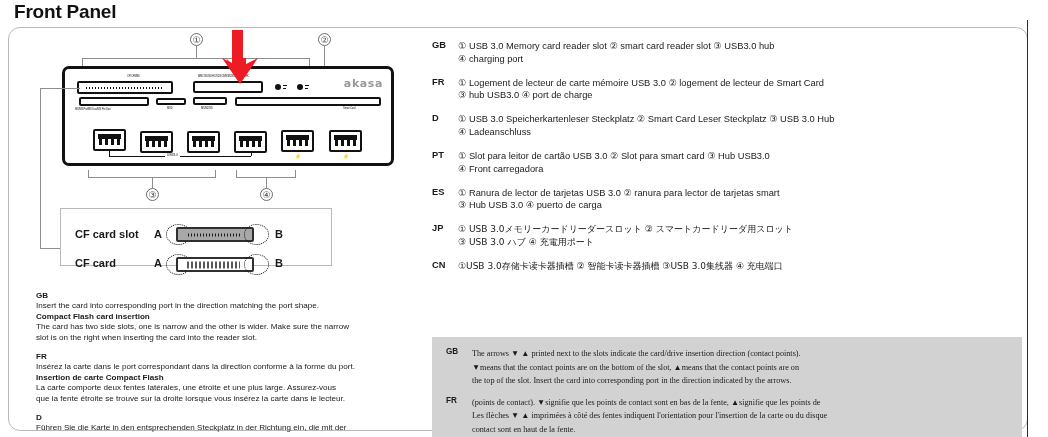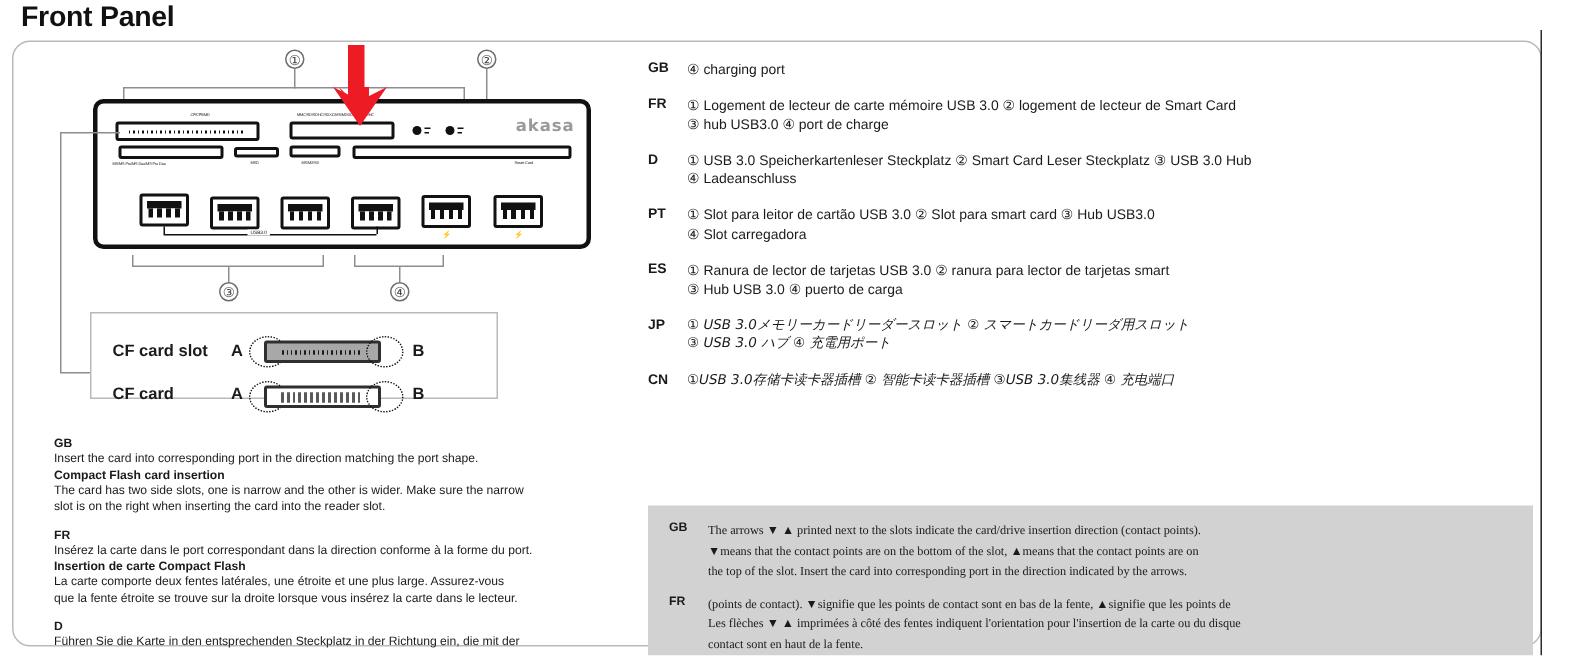--- a/index.html
+++ b/index.html
@@ -248,21 +248,21 @@
     font-size: 9.3px;
     font-weight: bold;
     color: #1a1a1a;
     padding-top: 0px;
   }
   .lang-body {
     font-size: 9.3px;
     line-height: 12.6px;
     color: #1a1a1a;
   }
-  .lang-body.cjk { font-family: "DejaVu Sans", sans-serif; font-size: 9px; font-style: italic; }
+  .lang-body.cjk { font-family: "DejaVu Sans", sans-serif; font-size: 9px; }
 
   
   #note-panel {
     position: absolute;
     left: 432px; top: 337px;
     width: 590px; height: 100px;
     background: #d2d2d2;
     overflow: hidden;
   }
   .note-row { display: flex; padding: 0 14px; }
@@ -395,20 +395,21 @@
     <p>que la fente étroite se trouve sur la droite lorsque vous insérez la carte dans le lecteur.</p>
     <div class="gap"></div>
     <p class="lang">D</p>
     <p>Führen Sie die Karte in den entsprechenden Steckplatz in der Richtung ein, die mit der</p>
   </div>
 
   <div id="right-list">
     <div class="lang-row">
       <div class="lang-code">GB</div>
       <div class="lang-body">
+        <div>① USB 3.0 Memory card reader slot  ② smart  card reader slot  ③ USB3.0 hub</div>
         <div>④ charging port</div>
       </div>
     </div>
     <div class="lang-row">
       <div class="lang-code">FR</div>
       <div class="lang-body">
         <div>① Logement de lecteur de carte mémoire USB 3.0  ② logement de lecteur de Smart Card</div>
         <div>③ hub USB3.0  ④ port de charge</div>
       </div>
     </div>
@@ -416,21 +417,21 @@
       <div class="lang-code">D</div>
       <div class="lang-body">
         <div>① USB 3.0 Speicherkartenleser Steckplatz  ② Smart Card Leser Steckplatz  ③ USB 3.0 Hub</div>
         <div>④ Ladeanschluss</div>
       </div>
     </div>
     <div class="lang-row">
       <div class="lang-code">PT</div>
       <div class="lang-body">
         <div>① Slot para leitor de cartão USB 3.0  ② Slot para smart card  ③ Hub USB3.0</div>
-        <div>④ Slot carregadora</div>
+        <div>④ Front carregadora</div>
       </div>
     </div>
     <div class="lang-row">
       <div class="lang-code">ES</div>
       <div class="lang-body">
         <div>① Ranura de lector de tarjetas USB 3.0  ② ranura para lector de tarjetas smart</div>
         <div>③ Hub USB 3.0  ④ puerto de carga</div>
       </div>
     </div>
     <div class="lang-row">

